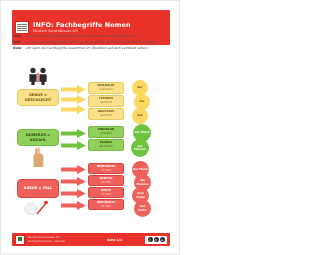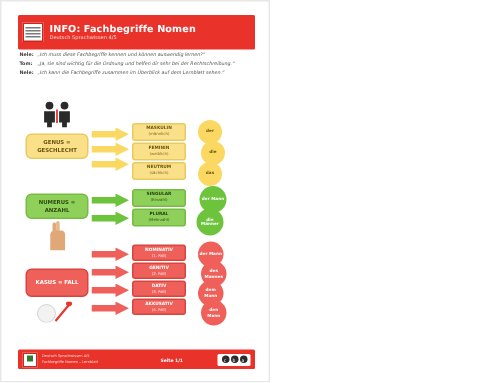--- a/index.html
+++ b/index.html
@@ -12,21 +12,21 @@
   }
   .page{
     position:absolute;inset:0;
     background:#fff;
     border:1px solid #e8e8e8;
     box-sizing:border-box;
   }
 
   
   .header{
-    position:absolute;left:11px;top:9px;width:158px;height:23px;
+    position:absolute;left:11px;top:9px;width:158px;height:35px;
     background:#e8322a;border-radius:1px;
     display:flex;align-items:center;
   }
   .header-icon{
     width:14px;height:13px;margin-left:3px;margin-right:4px;
     background:#fff;border:1px solid #c9281f;
     display:flex;flex-direction:column;justify-content:space-evenly;
     padding:1px;box-sizing:border-box;flex:none;
   }
   .header-icon i{display:block;height:1px;background:#7a7a7a;}

